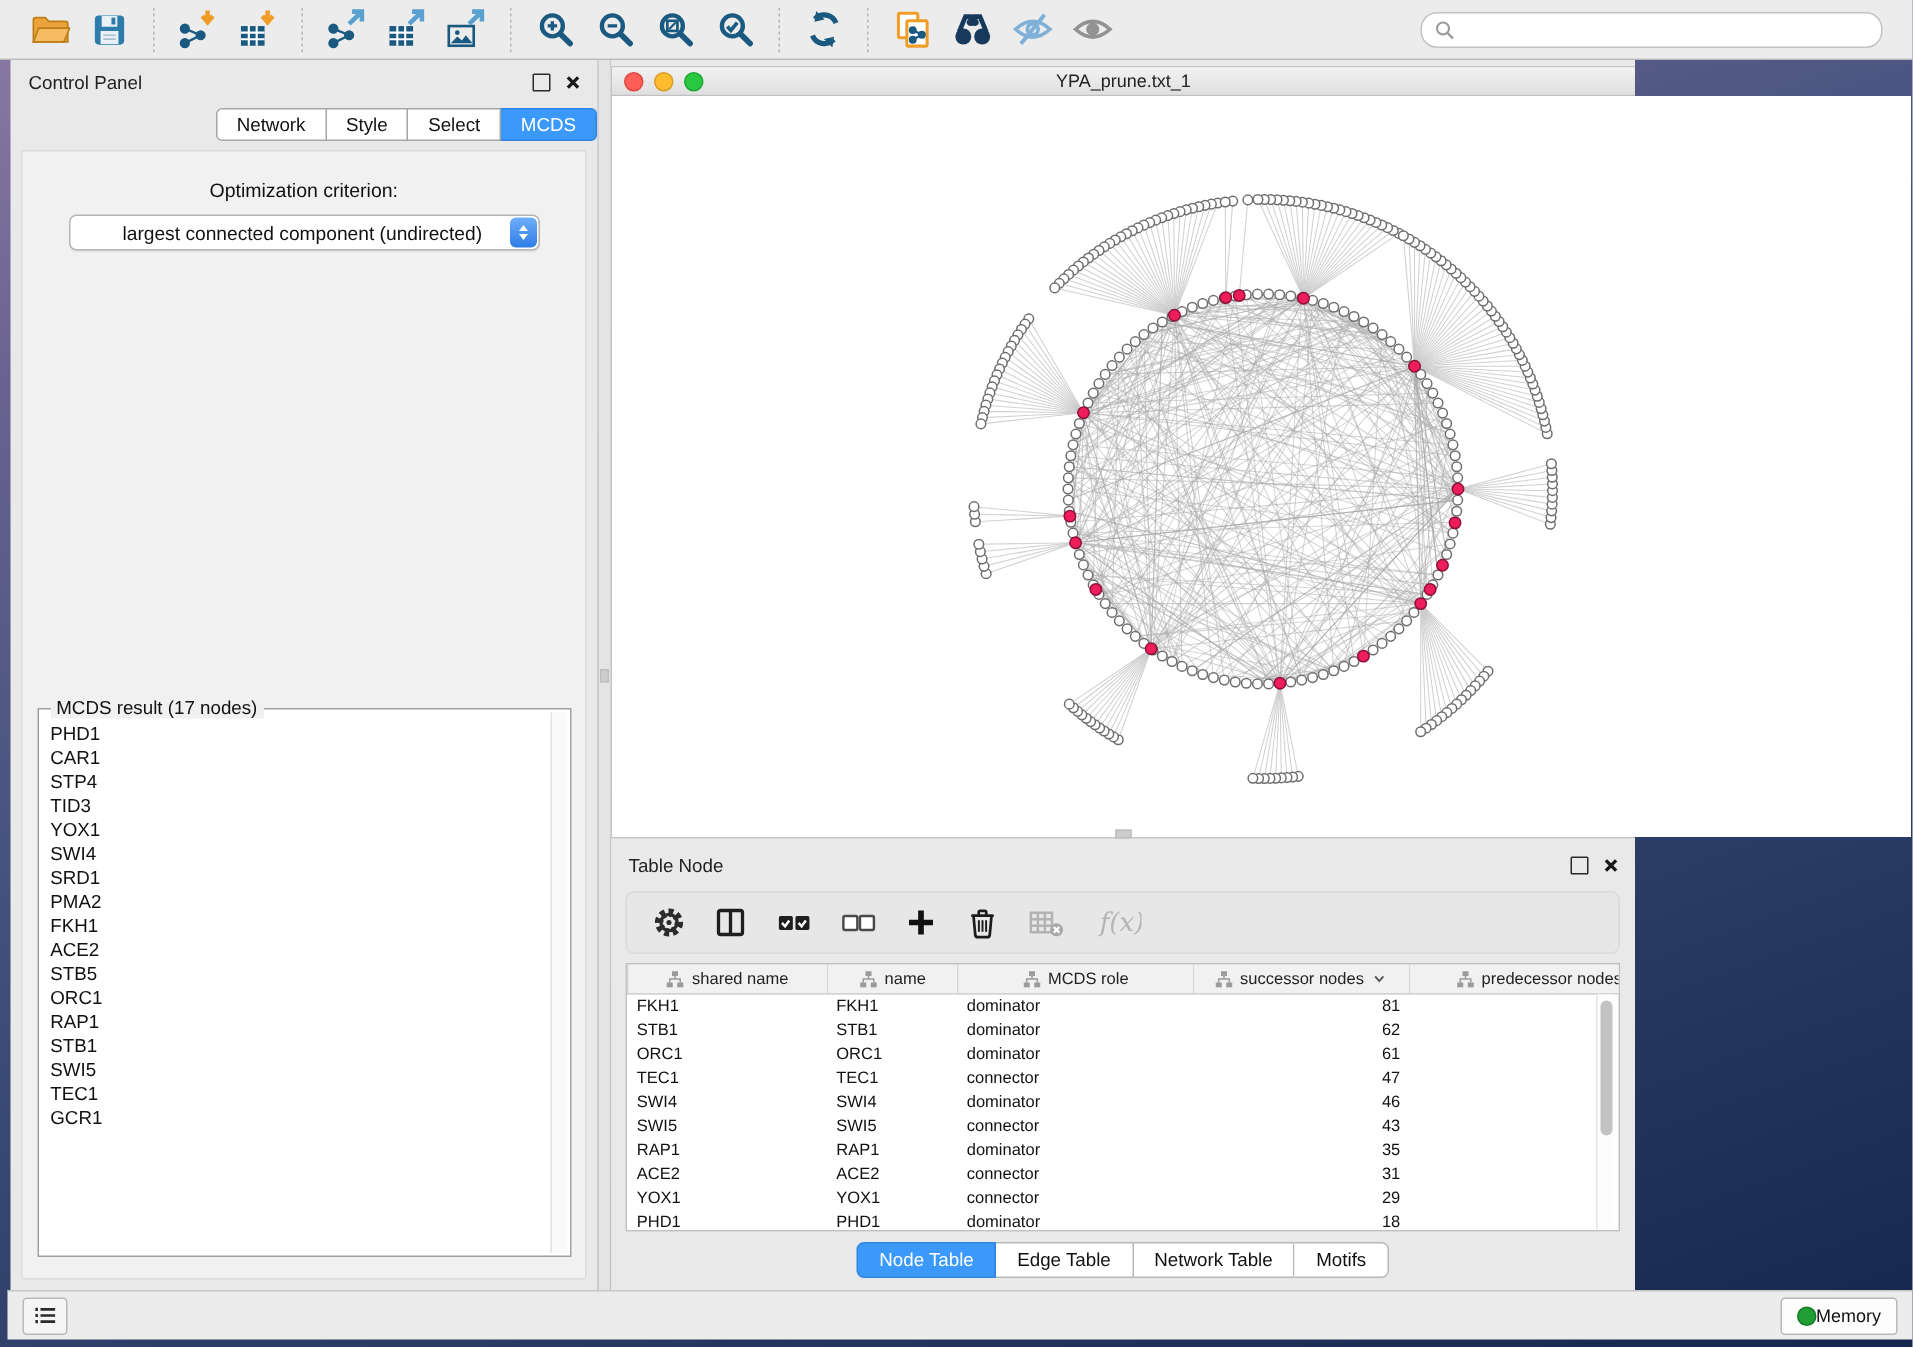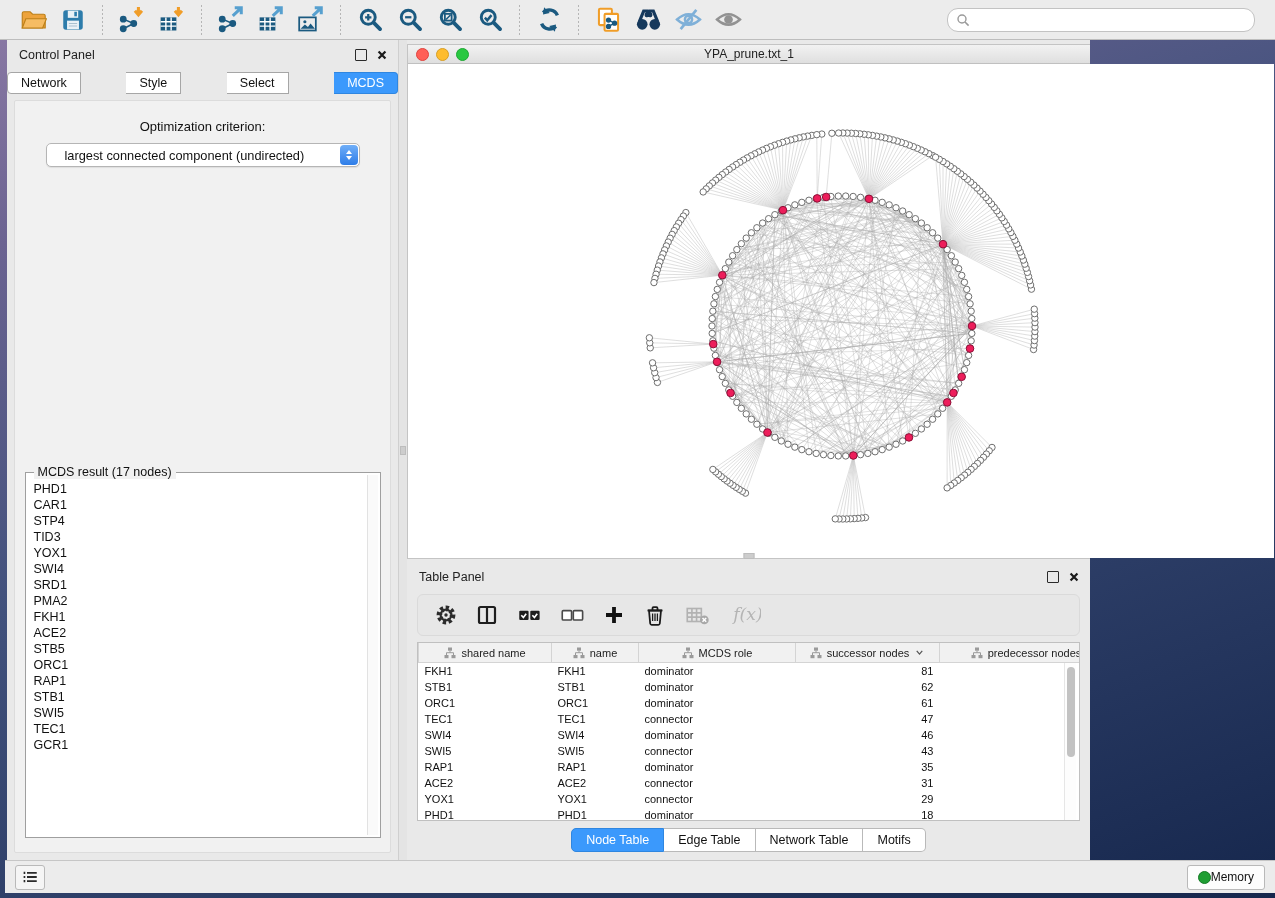--- a/index.html
+++ b/index.html
@@ -30,32 +30,32 @@
   
   .main{position:absolute;left:0;top:40px;width:1090px;height:820px;display:flex;}
   .wall-sliver{width:7px;}
   
   .control-panel{width:392px;background:#e9e9e9;display:flex;flex-direction:column;
     border-right:1px solid #cfcfcf;box-sizing:border-box;}
   .panel-titlebar{height:26px;display:flex;align-items:center;padding:4px 10px 0 12px;box-sizing:border-box;}
   .panel-title{font-size:12.5px;color:#222;}
   .panel-title-icons{margin-left:auto;display:flex;align-items:center;gap:9px;}
   .float-box{width:10px;height:10px;border:1.6px solid #2a2a2a;border-radius:1px;}
-  .seg-tabs{display:flex;justify-content:space-between;margin:6px 0 4px 0;}
+  .seg-tabs{display:flex;justify-content:flex-end;margin:6px 0 4px 0;}
   .seg{border:1px solid #a6a6a6;border-left:none;background:#fff;
     padding:3px 13px;font-size:12.5px;color:#111;cursor:default;}
   .seg:first-child{border-left:1px solid #a6a6a6;border-radius:4px 0 0 4px;}
   .seg:last-child{border-radius:0 4px 4px 0;}
   .seg.active{background:#3b99fc;color:#fff;border-color:#2f86e0;}
   .cp-content{flex:1;margin:2px 7px 7px 7px;background:#f1f1f1;border:1px solid #dcdcdc;
     border-radius:2px;display:flex;flex-direction:column;align-items:center;overflow:hidden;}
   .opt-label{margin-top:18px;font-size:13px;color:#111;}
   .dropdown{margin-top:9px;width:312px;height:22px;background:#fff;border:1px solid #b5b5b5;
     border-radius:5px;display:flex;align-items:center;box-shadow:0 1px 1px rgba(0,0,0,.08);cursor:default;}
-  .dropdown .dd-text{flex:1;text-align:left;font-size:12.8px;color:#111;padding-left:18px;}
+  .dropdown .dd-text{flex:1;text-align:center;font-size:12.8px;color:#111;padding-left:18px;}
   .dd-stepper{width:18px;height:20px;margin:1px;border-radius:4px;
     background:linear-gradient(#6faef8,#2e7de8);display:flex;flex-direction:column;
     align-items:center;justify-content:center;gap:2px;}
   .dd-stepper i{width:0;height:0;border-left:3.5px solid transparent;border-right:3.5px solid transparent;}
   .dd-up{border-bottom:4px solid #fff;}
   .dd-down{border-top:4px solid #fff;}
   .btn-row{margin-top:14px;display:flex;gap:13px;}
   .mac-btn{background:linear-gradient(#ffffff,#f3f3f3);border:1px solid #b0b0b0;border-radius:5px;
     padding:3px 15px;font-size:13px;color:#111;cursor:default;font-family:inherit;}
   .mac-btn.focus{box-shadow:0 0 0 3px rgba(110,170,255,.65);border-color:#7aa8e8;}
@@ -1221,21 +1221,21 @@
           <circle cx="322.5682509087254" cy="328.95494973830705" r="3.8" fill="#ed1e5b" stroke="#8f1038" stroke-width="1"></circle>
           <circle cx="309.0359795280186" cy="297.83285625620994" r="3.8" fill="#ed1e5b" stroke="#8f1038" stroke-width="1"></circle>
           <circle cx="305.2651510635959" cy="280.09250312480856" r="3.8" fill="#ed1e5b" stroke="#8f1038" stroke-width="1"></circle>
           <circle cx="314.33436905118276" cy="211.20495329639436" r="3.8" fill="#ed1e5b" stroke="#8f1038" stroke-width="1"></circle>
         </svg>
       <div class="h-handle"></div>
     </div>
 
     <div class="table-panel">
       <div class="panel-titlebar">
-        <span class="panel-title">Table Panel</span>
+        <span class="panel-title">Table Node</span>
         <span class="panel-title-icons">
           <span class="float-box"></span>
           <span id="tp-close-slot">
               <svg class="icon-svg" width="12" height="12" viewBox="0 0 14 14">
                 <path d="M3 3 L11 11 M11 3 L3 11" stroke="#1a1a1a" stroke-width="2.6"></path>
               </svg>
             </span>
         </span>
       </div>
       <div class="tp-toolbar" id="tp-toolbar">

